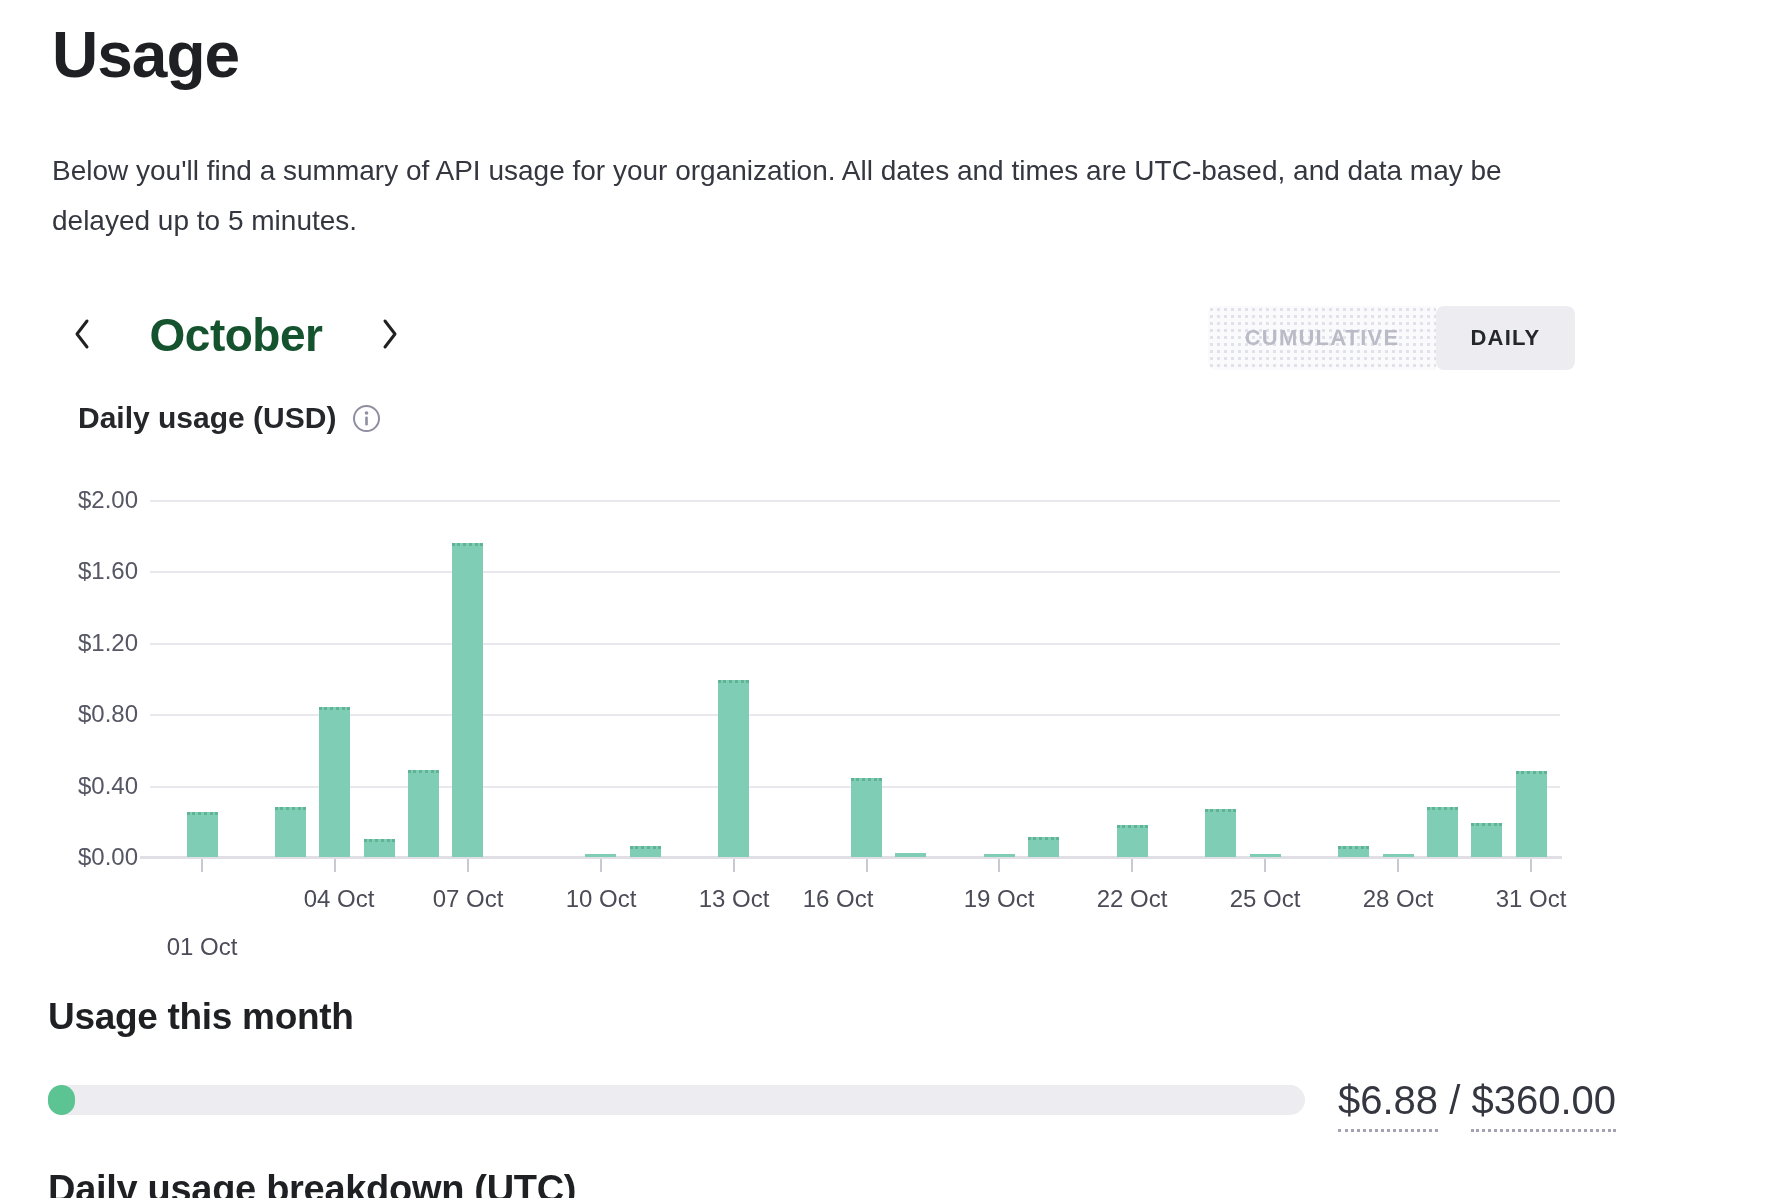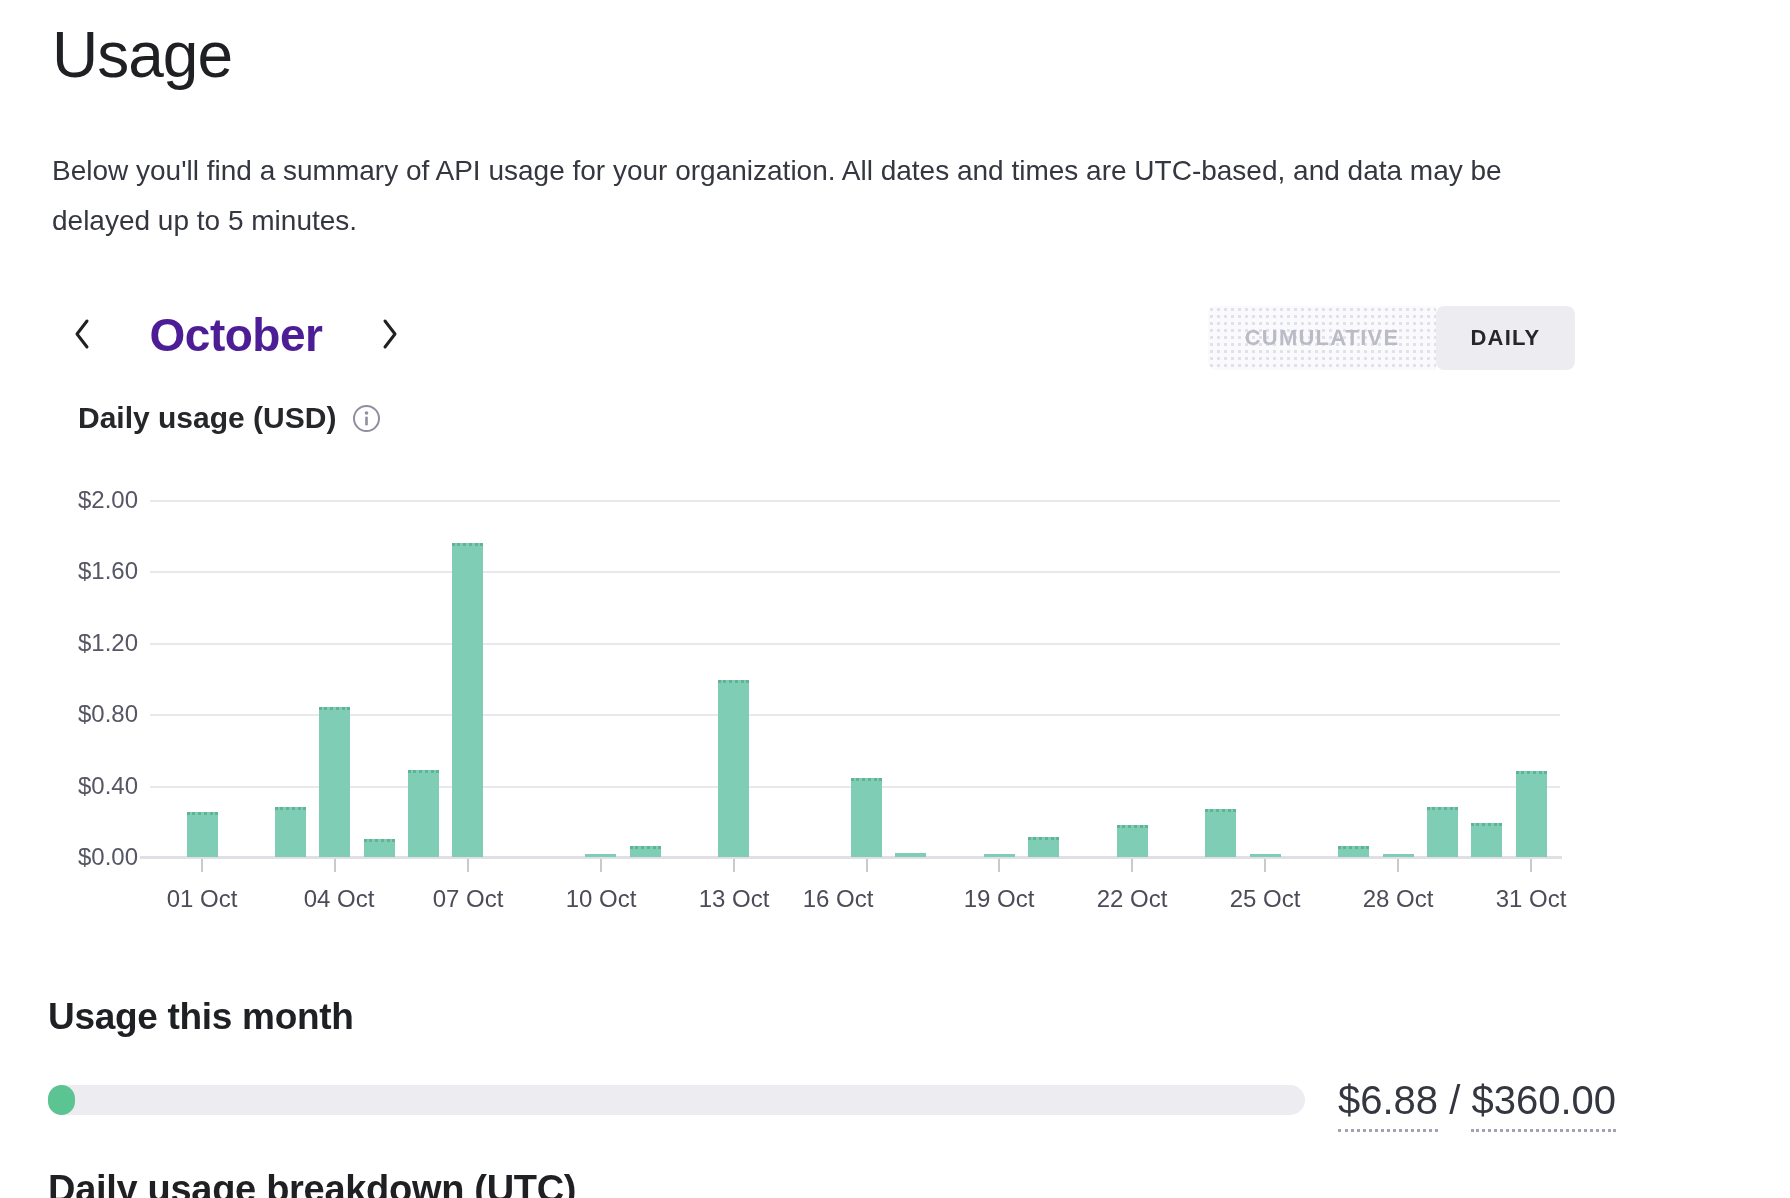--- a/index.html
+++ b/index.html
@@ -5,38 +5,38 @@
   * { margin:0; padding:0; box-sizing:border-box; }
   html,body { background:#ffffff; }
   #root {
     position:relative; width:1790px; height:1198px; overflow:hidden;
     background:#ffffff; font-family:"Liberation Sans", sans-serif;
     color:#202123;
   }
   
   .page-title {
     position:absolute; left:52px; top:18px;
-    font-size:64px; font-weight:400; letter-spacing:-1px; color:#1f2023;
+    font-size:64px; font-weight:700; letter-spacing:-1px; color:#1f2023;
   }
   .page-desc {
     position:absolute; left:52px; top:146px; width:1500px;
     font-size:28px; line-height:50px; color:#353740;
   }
   
   .month-row {
     position:absolute; left:58px; top:300px; height:70px;
     display:flex; align-items:center;
   }
   .nav-btn {
     width:48px; height:60px; display:flex; align-items:center; justify-content:center;
     background:none; border:none; cursor:pointer;
   }
   .month-label {
     width:260px; text-align:center;
-    font-size:46px; font-weight:700; color:#4c1d95; letter-spacing:-0.5px;
+    font-size:46px; font-weight:700; color:#14532d; letter-spacing:-0.5px;
   }
   
   .view-toggle {
     position:absolute; left:1208px; top:306px; height:64px; width:367px;
     display:flex; border-radius:8px; overflow:hidden;
   }
   .seg {
     display:flex; align-items:center; justify-content:center;
     font-size:22px; font-weight:700; letter-spacing:1.2px;
     border:none; cursor:pointer; font-family:"Liberation Sans", sans-serif;
@@ -168,21 +168,21 @@
       <div class="bar" style="left: 1028px; top: 367px; height: 20px; background: rgb(126, 205, 180);"></div>
       <div class="bar" style="left: 1117px; top: 355px; height: 32px; background: rgb(126, 205, 180);"></div>
       <div class="bar" style="left: 1205px; top: 339px; height: 48px; background: rgb(126, 205, 180);"></div>
       <div class="bar tiny" style="left: 1250px; top: 384px; height: 3px; background: rgb(126, 205, 180);"></div>
       <div class="bar" style="left: 1338px; top: 376px; height: 11px; background: rgb(126, 205, 180);"></div>
       <div class="bar tiny" style="left: 1383px; top: 384px; height: 3px; background: rgb(126, 205, 180);"></div>
       <div class="bar" style="left: 1427px; top: 337px; height: 50px; background: rgb(126, 205, 180);"></div>
       <div class="bar" style="left: 1471px; top: 353px; height: 34px; background: rgb(126, 205, 180);"></div>
       <div class="bar" style="left: 1516px; top: 301px; height: 86px; background: rgb(126, 205, 180);"></div>
       <div class="xtick" style="left: 201px;"></div>
-      <div class="xlab" style="left: 142px;">01 Oct</div>
+      <div class="xlab" style="left: 142px; margin-top: 48px;">01 Oct</div>
       <div class="xtick" style="left: 334px;"></div>
       <div class="xlab" style="left: 279px;">04 Oct</div>
       <div class="xtick" style="left: 467px;"></div>
       <div class="xlab" style="left: 408px;">07 Oct</div>
       <div class="xtick" style="left: 600px;"></div>
       <div class="xlab" style="left: 541px;">10 Oct</div>
       <div class="xtick" style="left: 733px;"></div>
       <div class="xlab" style="left: 674px;">13 Oct</div>
       <div class="xtick" style="left: 866px;"></div>
       <div class="xlab" style="left: 778px;">16 Oct</div>

